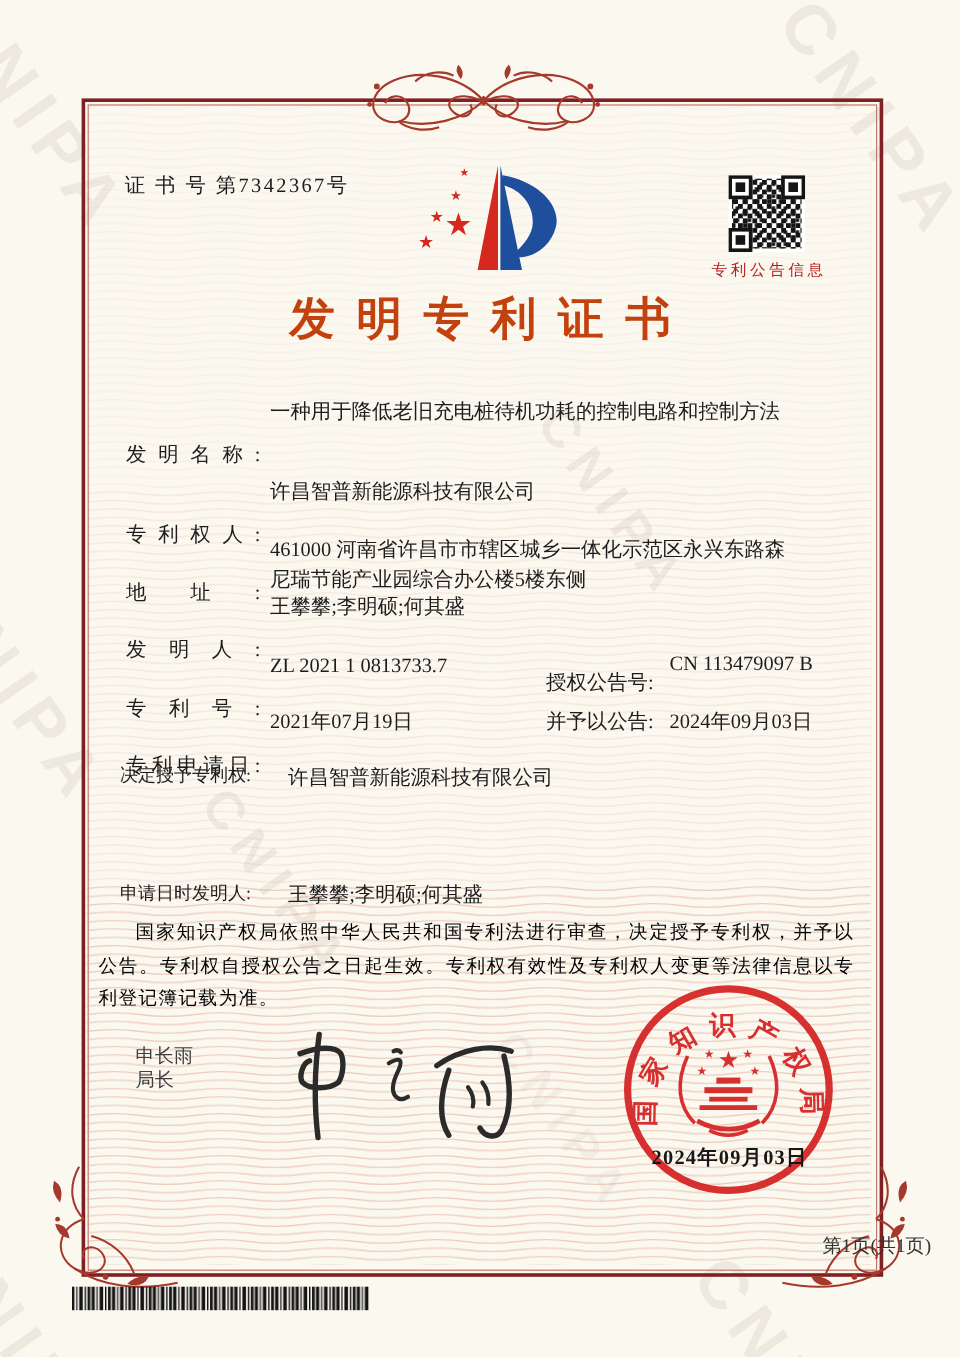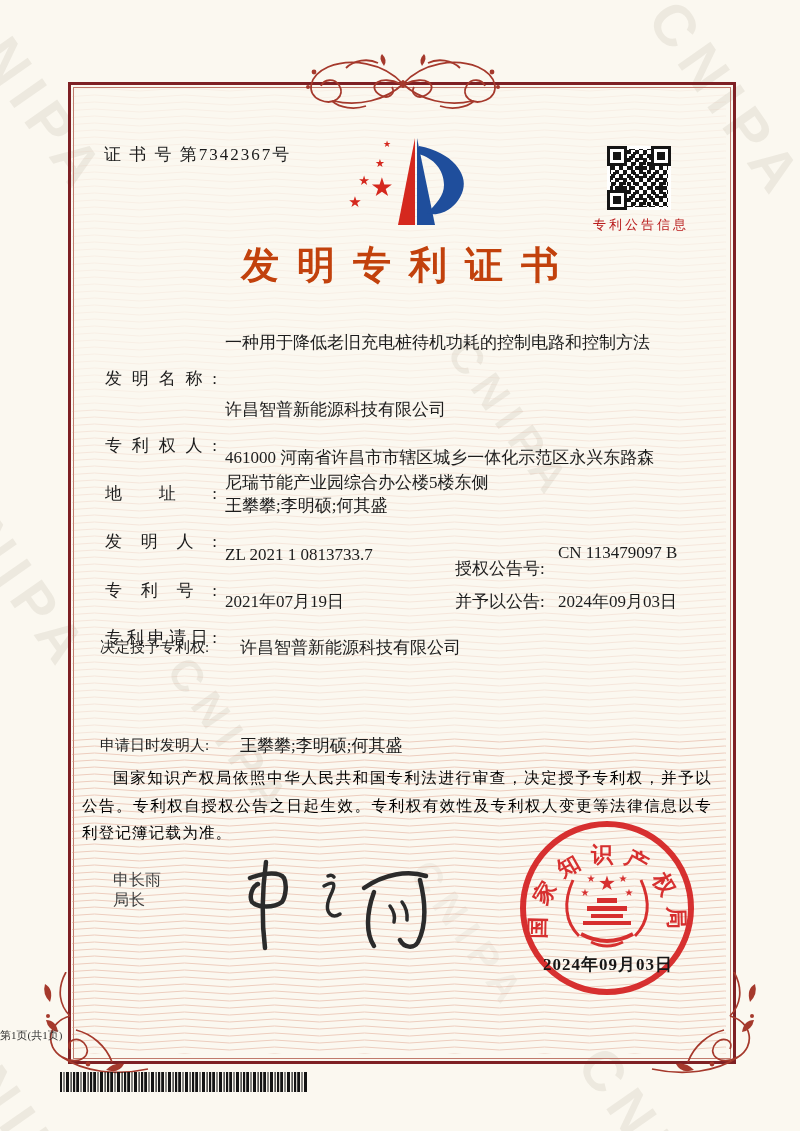--- a/index.html
+++ b/index.html
@@ -27,21 +27,21 @@
   .flabel2{display:inline-block;width:132px;font-size:15px;vertical-align:top;padding-top:1px;}
   .fvalue{display:inline-block;margin-left:8px;vertical-align:top;max-width:500px;}
   .rlabel{position:absolute;font-size:17px;}
   .rvalue{position:absolute;font-size:17px;}
   .statement{position:absolute;left:82px;top:764px;width:630px;font-size:15.5px;
          line-height:1.78;text-align:justify;text-indent:2em;letter-spacing:1.2px;color:#000000;}
   .signer{position:absolute;left:113px;font-size:16px;
          font-family:"Liberation Sans","DejaVu Sans",sans-serif;color:#404040;}
   .sealdate{position:absolute;left:520px;top:953px;width:176px;text-align:center;
          font-size:17px;font-weight:bold;color:#171717;letter-spacing:1px;}
-  .pageno{position:absolute;left:0;top:1028px;width:776px;text-align:left;font-size:11px;color:#333;}
+  .pageno{position:absolute;left:0;top:1028px;width:776px;text-align:right;font-size:16px;color:#333;}
   svg{display:block;}
   .mirror{transform:scaleX(-1);}
 </style>
 </head>
 <body>
 
 <div class="page">
 
   <span class="wm" style="left:-8px;top:-18px;font-size:58px;">CNIPA</span>
   <span class="wm" style="left:690px;top:-12px;font-size:58px;">CNIPA</span>

